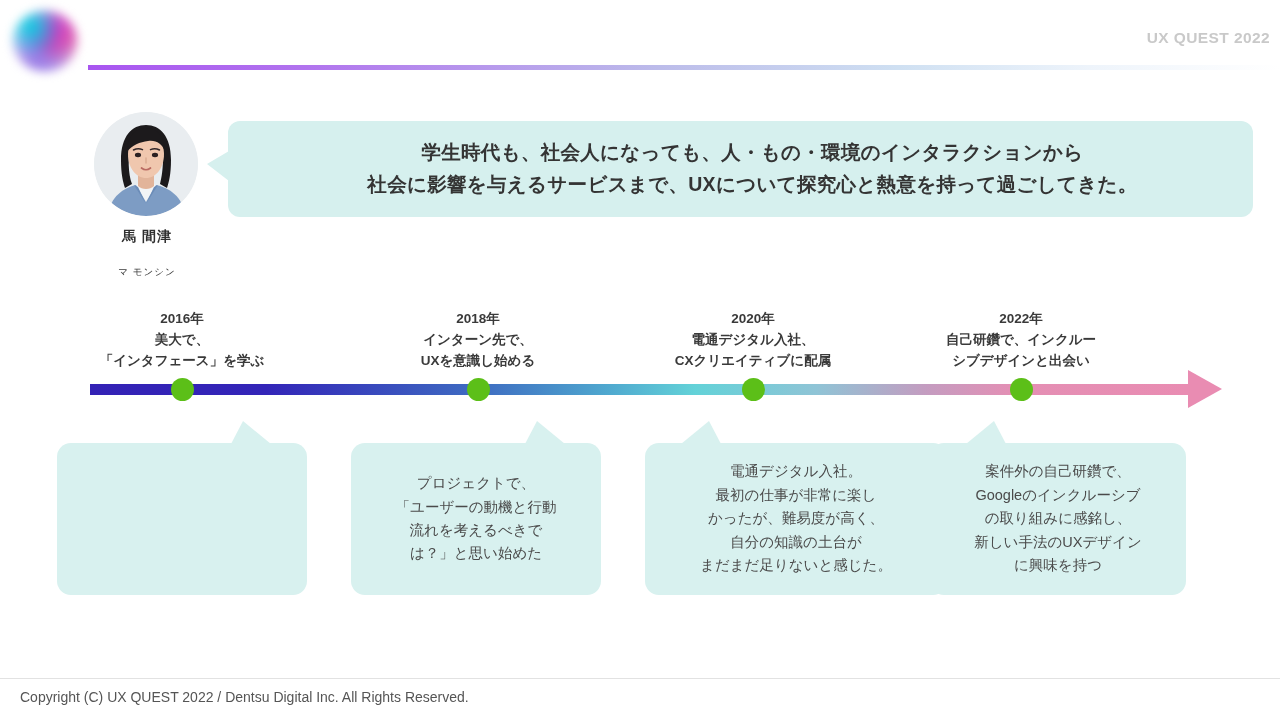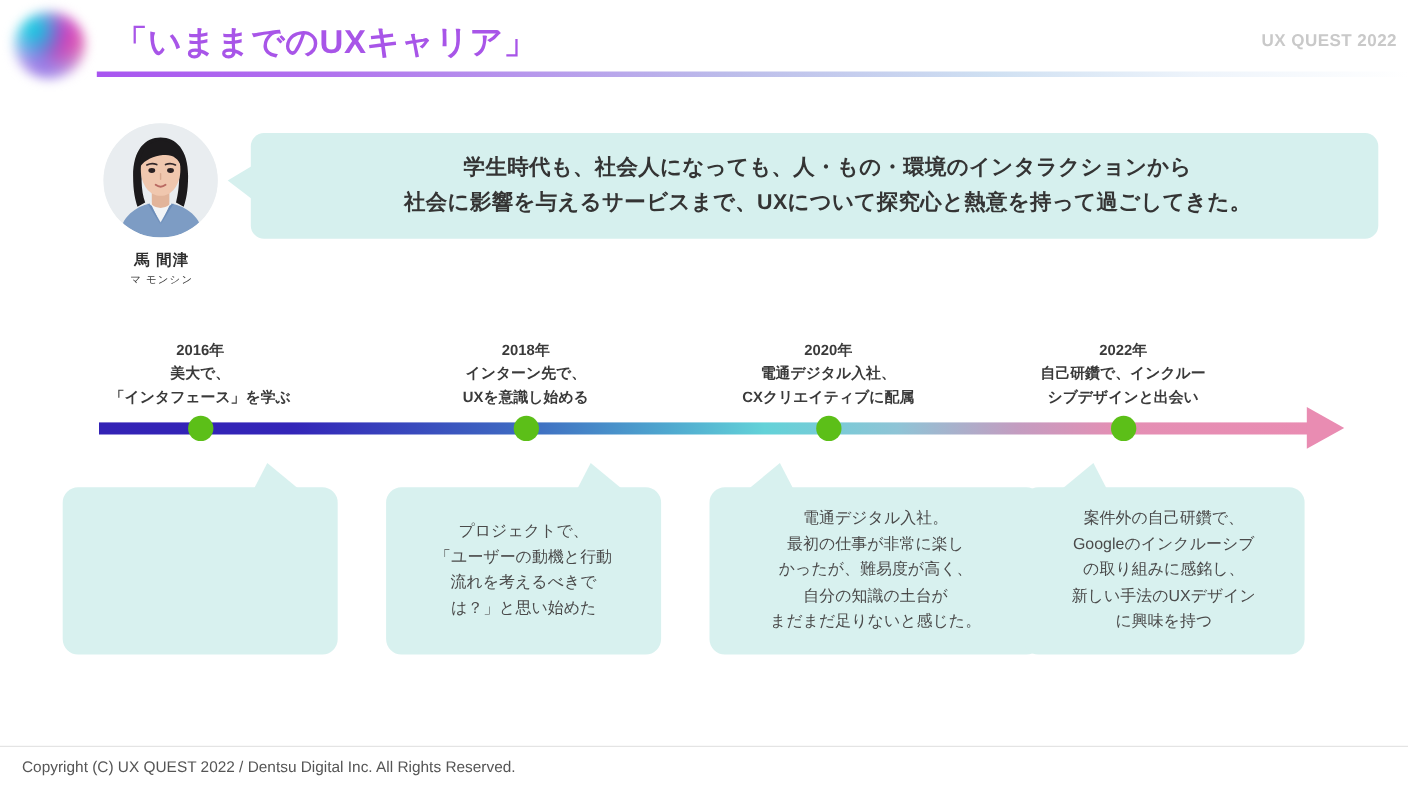--- a/index.html
+++ b/index.html
@@ -85,21 +85,21 @@
   .avatar svg { display: block; width: 104px; height: 104px; }
   .person-name {
     margin-top: 12px;
     font-size: 14px;
     font-weight: bold;
     color: #2f2f2f;
     letter-spacing: 1px;
     white-space: nowrap;
   }
   .person-reading {
-    margin-top: 2px;
+    margin-top: 20px;
     font-size: 9.5px;
     color: #3a3a3a;
     letter-spacing: 1px;
     white-space: nowrap;
   }
 
   .quote-bubble {
     position: absolute;
     left: 228px; top: 121px;
     width: 1025px; height: 96px;
@@ -230,21 +230,20 @@
     font-size: 14px;
     color: #555555;
     white-space: nowrap;
   }
 </style>
 </head>
 <body>
 
 <div class="header">
   <div class="logo-orb"></div>
-  <div class="page-title">「いままでのUXキャリア」</div>
   <div class="title-rule"></div>
   <div class="brand-mark">UX QUEST 2022</div>
 </div>
 
 <div class="person">
   <div class="avatar">
     <svg viewBox="0 0 104 104" xmlns="http://www.w3.org/2000/svg" aria-hidden="true">
       <defs>
         <clipPath id="circ">
             <circle cx="52" cy="52" r="52"></circle>

